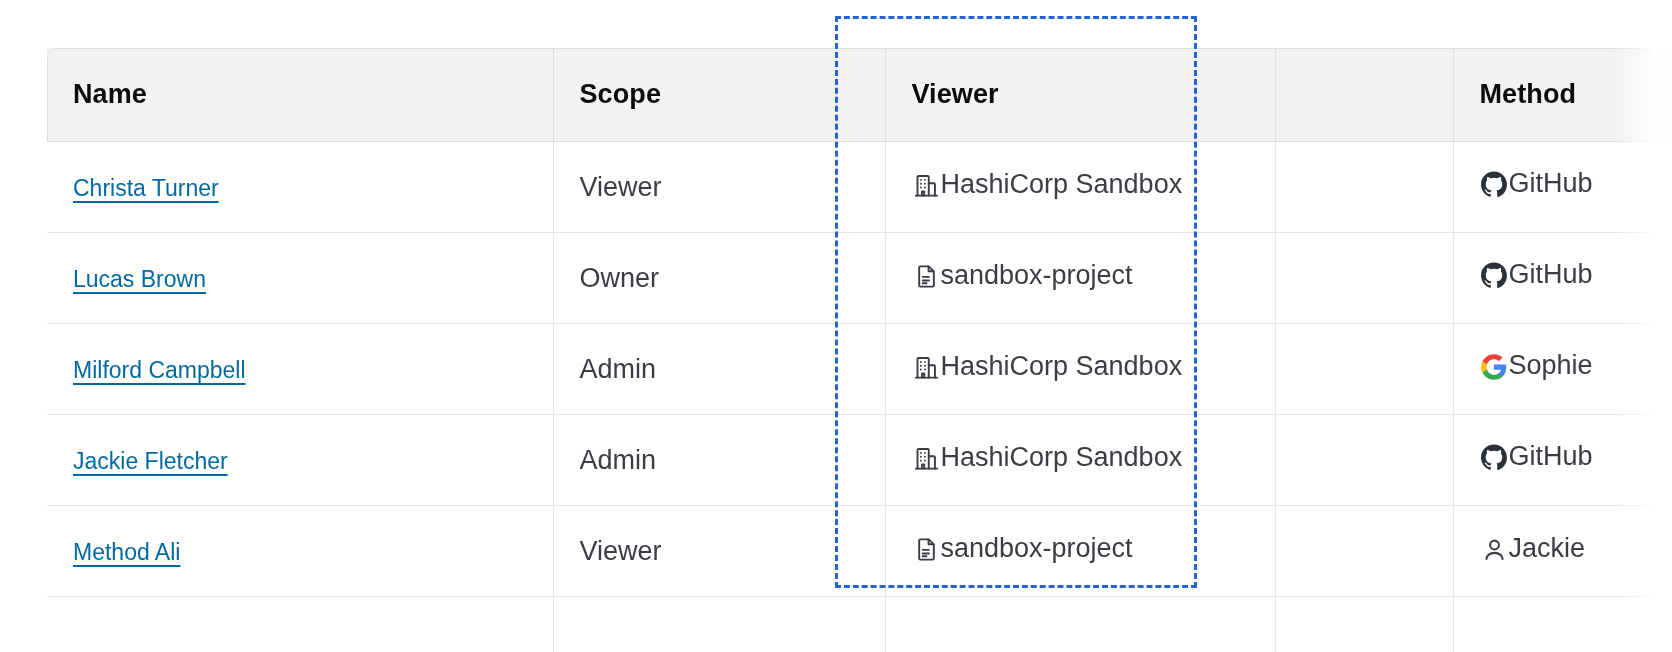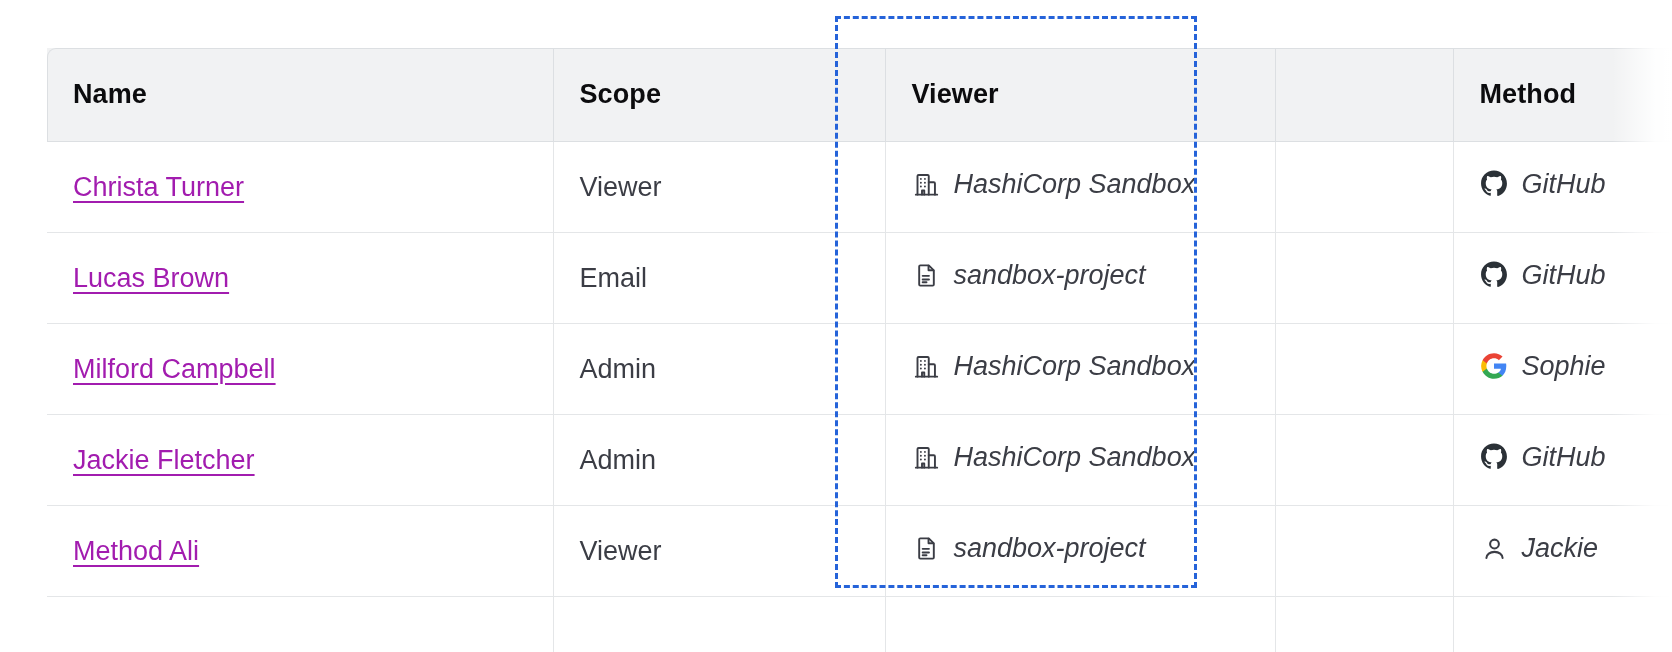--- a/index.html
+++ b/index.html
@@ -87,34 +87,33 @@
     border-bottom: 1px solid #e4e6e8;
     border-right: 1px solid #e4e6e8;
     background: #ffffff;
     white-space: nowrap;
     font-weight: normal;
   }
   tbody td.cell-blank { border-right: 1px solid #e4e6e8; }
   tbody td.cell-method { border-right: none; }
 
   .name-link {
-    color: #a21caf;
+    color: #0369a1;
     font-weight: 500;
     text-decoration: underline;
     text-decoration-thickness: 2px;
     text-underline-offset: 5px;
     cursor: pointer;
-    font-size: 27px;
+    font-size: 23px;
   }
 
   .cell-inline {
     display: inline-flex;
-    align-items: center;
-    gap: 13px;
-    font-style: italic;
+    align-items: flex-end;
+    gap: 0;
   }
   .cell-inline .txt { color: #3b3d45; }
 
   .ico {
     display: inline-flex;
     align-items: center;
     justify-content: center;
     width: 29px;
     height: 29px;
     flex: 0 0 29px;
@@ -201,21 +200,21 @@
               </span>
               <span class="txt">GitHub</span>
             </span>
           </td>
         </tr>
 
         <tr>
           <td>
             <span class="name-link">Lucas Brown</span>
           </td>
-          <td>Email</td>
+          <td>Owner</td>
           <td>
             <span class="cell-inline">
               <span class="ico">
                 <svg width="27" height="27" viewBox="0 0 24 24" fill="none" stroke="#3b3d45" stroke-width="1.7" stroke-linecap="round" stroke-linejoin="round">
                   <path d="M14 3H6.5a1 1 0 0 0-1 1v16a1 1 0 0 0 1 1h11a1 1 0 0 0 1-1V7.5L14 3z"></path>
                   <path d="M13.8 3.2V7.4h4.3"></path>
                   <path d="M8.6 12.3h5.6M8.6 15.6h5.6M8.6 18h3.4"></path>
                 </svg>
               </span>
               <span class="txt">sandbox-project</span>

